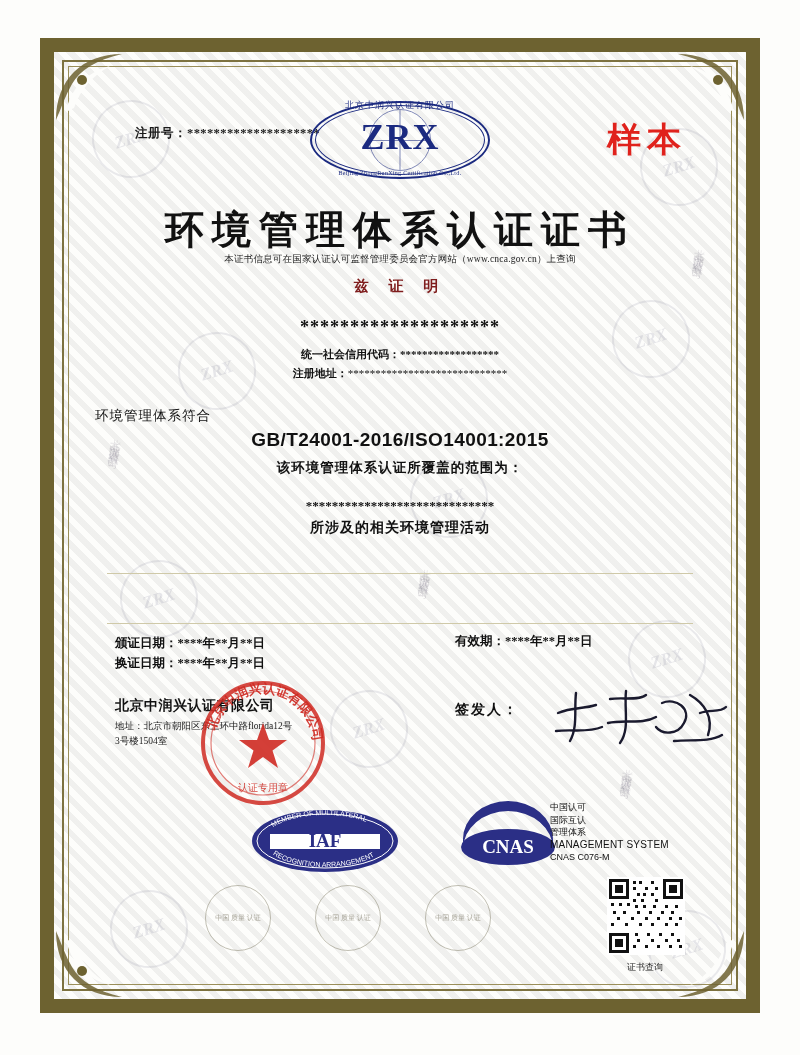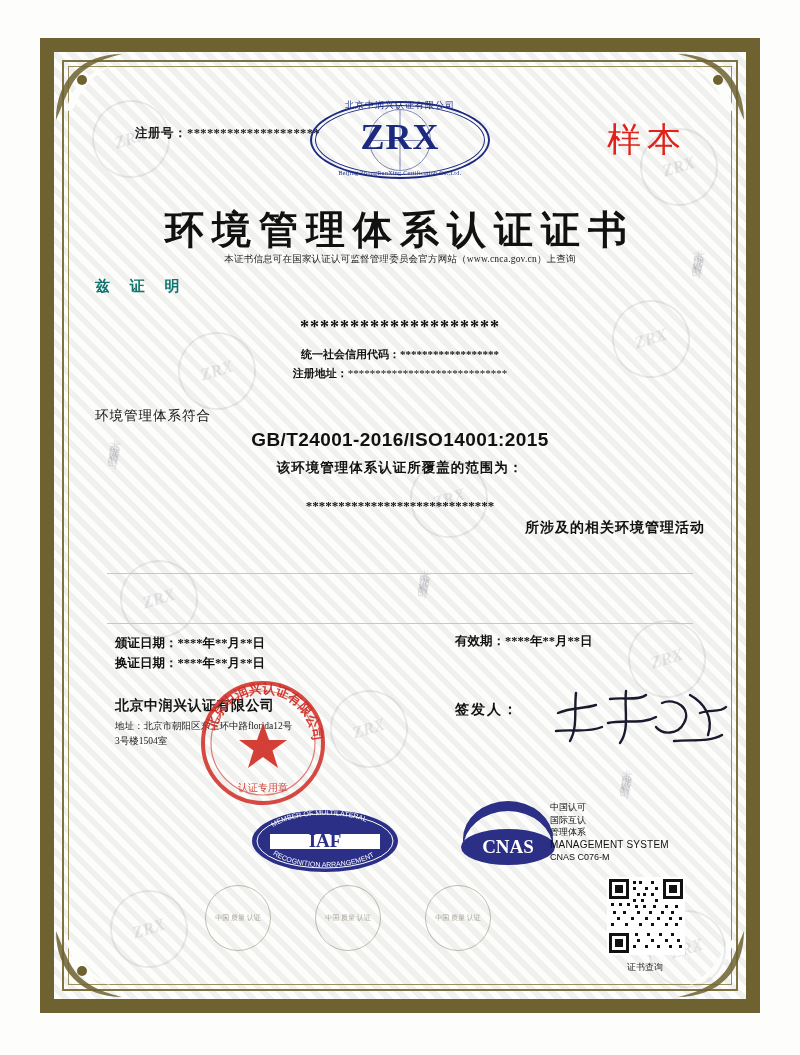--- a/index.html
+++ b/index.html
@@ -110,40 +110,40 @@
     font-size:9px;color:#1b2a80;letter-spacing:1px;text-align:center;
     font-family:"Liberation Sans", sans-serif;
   }
   .logo-bot-en{
     position:absolute;left:0;right:0;bottom:3px;
     font-size:6px;color:#1b2a80;letter-spacing:.3px;text-align:center;
     font-family:"Liberation Serif", serif;
   }
   .sample-stamp{
     position:absolute;right:18px;top:22px;
-    font-size:34px;font-weight:normal;color:#e0221c;
+    font-size:34px;font-weight:bold;color:#e0221c;
     letter-spacing:6px;
     font-family:"Liberation Sans", sans-serif;
   }
 
   .main-title{
     position:absolute;left:0;right:0;top:108px;
     text-align:center;
     font-size:39px;font-weight:bold;color:#111;
     letter-spacing:8px;
     font-family:"Liberation Sans", sans-serif;
   }
   .sub-note{
     position:absolute;left:0;right:0;top:158px;
     text-align:center;font-size:9.5px;color:#222;
     letter-spacing:.2px;
   }
   .hereby{
     position:absolute;left:0;right:0;top:182px;
-    text-align:left;font-size:15px;font-weight:bold;color:#0f766e;
+    text-align:center;font-size:15px;font-weight:bold;color:#7f1d1d;
     letter-spacing:8px;
   }
 
   .company{
     position:absolute;left:0;right:0;top:222px;
     text-align:center;font-size:18px;font-weight:bold;color:#111;
     letter-spacing:1px;
   }
   .credit-code{
     position:absolute;left:0;right:0;top:252px;
@@ -171,21 +171,21 @@
     text-align:center;font-size:13.5px;font-weight:bold;color:#111;
     letter-spacing:1px;
   }
   .scope-stars{
     position:absolute;left:0;right:0;top:400px;
     text-align:center;font-size:13px;font-weight:bold;color:#111;
     line-height:22px;
   }
   .scope-text{
     position:absolute;left:0;right:0;top:424px;
-    text-align:right;font-size:14px;font-weight:bold;color:#111;
+    text-align:center;font-size:14px;font-weight:bold;color:#111;
     letter-spacing:1px;
   }
 
   .notice{
     position:absolute;left:20px;right:20px;top:484px;
     font-size:10px;color:#111;line-height:18px;font-weight:bold;
   }
   .notice .site{color:#111;}
   .notice-rule{
     position:absolute;left:12px;right:12px;top:478px;height:1px;background:#cfc9a8;

